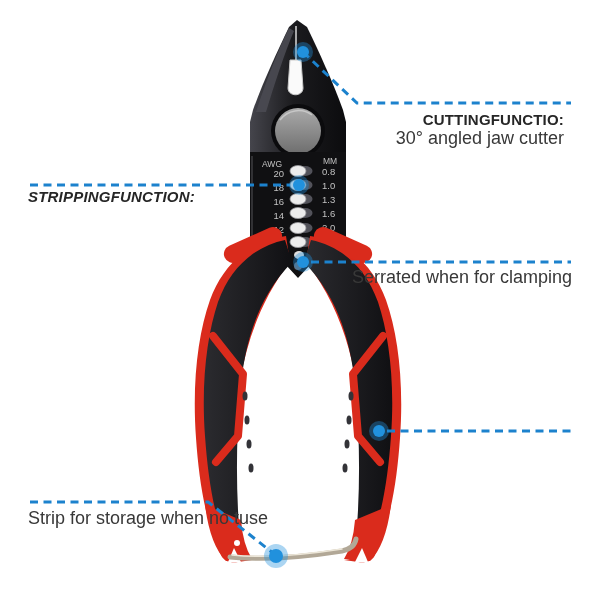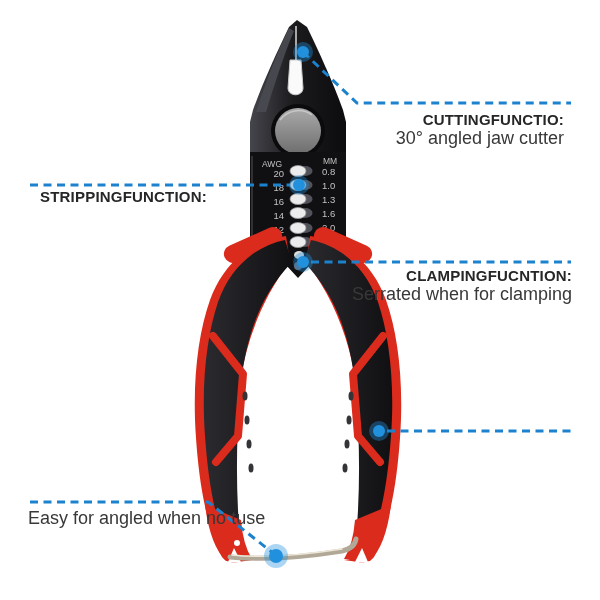--- a/index.html
+++ b/index.html
@@ -169,27 +169,26 @@
         <circle cx="276" cy="556" r="7" fill="#2191dd"></circle>
       </g>
     </g>
   </svg>
 
   <div class="callout right" style="right:36px;top:112px;">
     <div class="callout-title">CUTTINGFUNCTIO:</div>
     <div class="callout-desc">30° angled jaw cutter</div>
   </div>
 
-  <div class="callout left" style="left:40px;top:189px;">
+  <div class="callout left" style="left:28px;top:189px;font-style:italic;">
     <div class="callout-title">STRIPPINGFUNCTION:</div>
   </div>
 
   <div class="callout right" style="right:28px;top:268px;">
-    <div class="callout-title">CLAMPINGFUCNTION:</div>
     <div class="callout-desc">Serrated when for clamping</div>
   </div>
 
 
   <div class="callout left" style="left:28px;top:509px;">
-    <div class="callout-desc">Easy for angled when no tuse</div>
+    <div class="callout-desc">Strip for storage when no tuse</div>
   </div>
 
 </div>
 
 </body></html>

